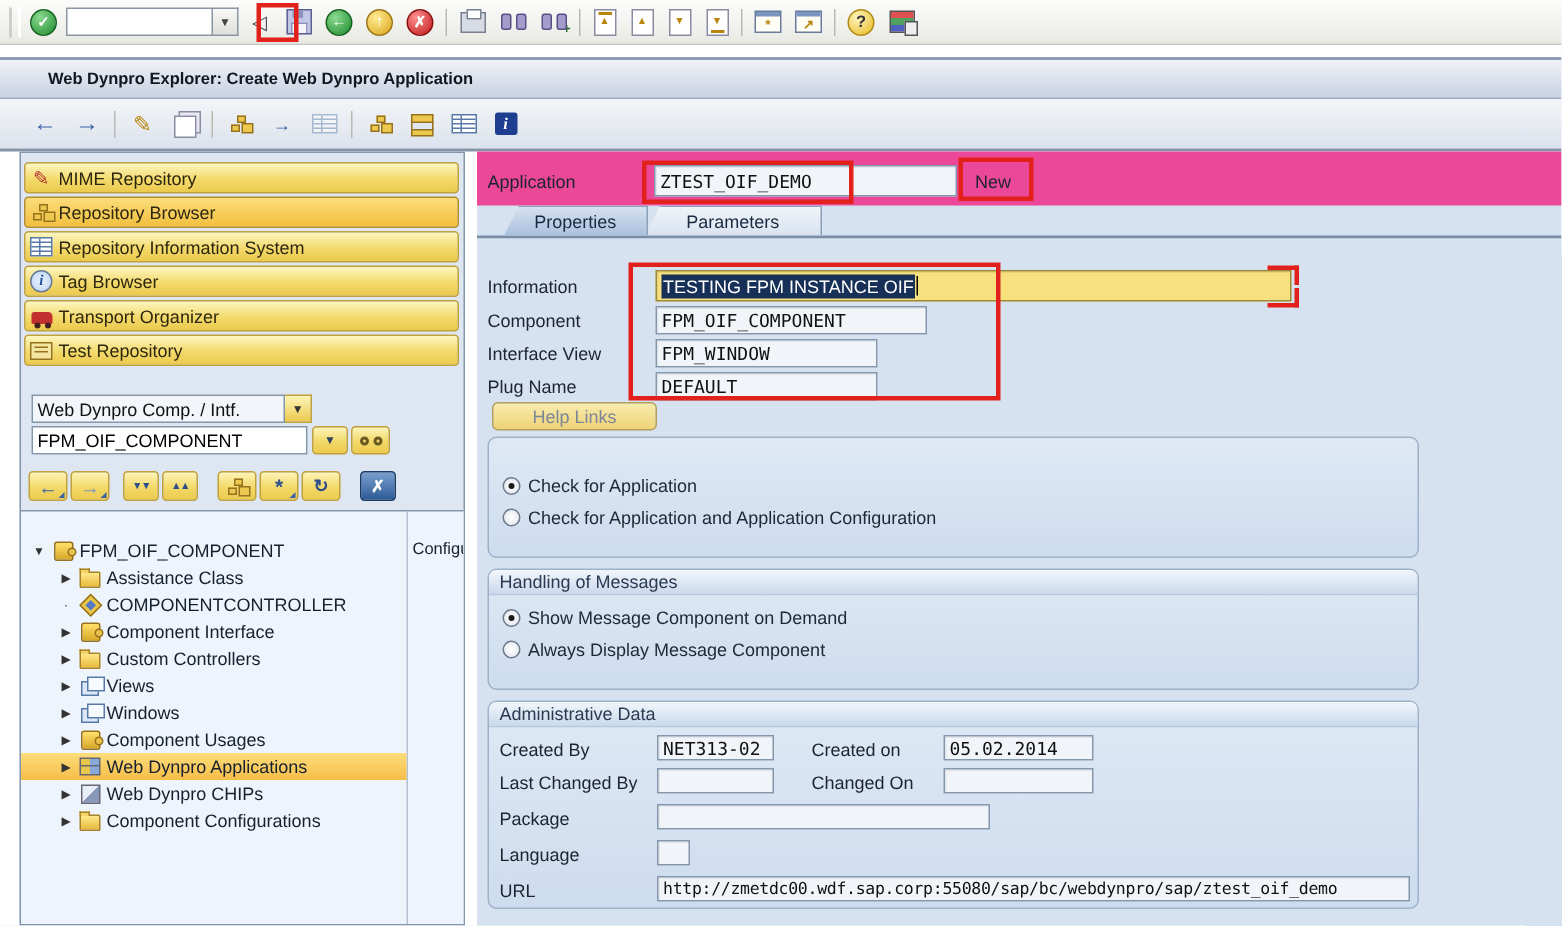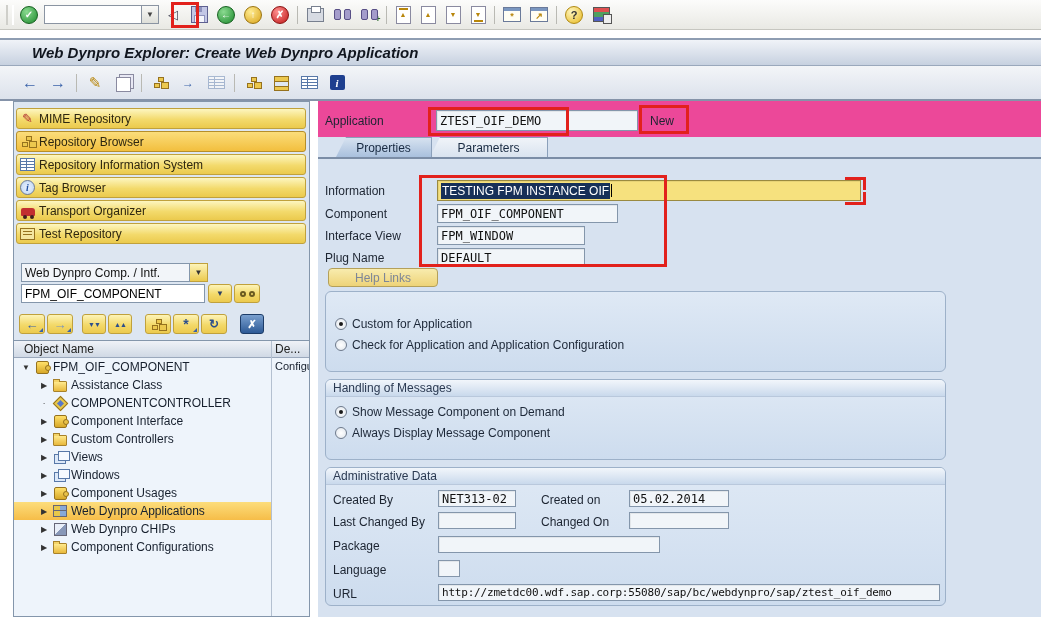--- a/index.html
+++ b/index.html
@@ -31,21 +31,21 @@
   .pageic.bar-bottom::before{content:"";position:absolute;bottom:1px;left:2px;right:2px;height:2px;background:#b8860b;}
   .winic{width:16px;height:13px;background:#fffef4;border:1px solid #6a7a9a;position:relative;display:flex;align-items:center;justify-content:center;font-size:9px;color:#b8860b;font-weight:bold;}
   .winic::before{content:"";position:absolute;top:0;left:0;right:0;height:3px;background:#7a96c0;}
   .winic span{margin-top:3px;}
   .helpc{width:16px;height:16px;border-radius:50%;background:radial-gradient(circle at 35% 30%,#fff6bf,#e7b81e);border:1px solid #b08a12;color:#333;font-weight:bold;font-size:11px;display:flex;align-items:center;justify-content:center;}
   .clayout{width:15px;height:13px;border:1px solid #555;background:linear-gradient(180deg,#e05050 33%,#50a060 33% 66%,#5060c0 66%);position:relative;}
   .clayout::after{content:"";position:absolute;right:-3px;bottom:-3px;width:7px;height:8px;background:#eee;border:1px solid #555;}
   
   .whitegap{position:absolute;left:0;top:30px;width:1041px;height:8px;background:#fff;}
   .titlebar{position:absolute;left:0;top:38px;width:1041px;height:28px;background:linear-gradient(#f0f3f8,#c7d1e0);border-top:2px solid #8e9db2;border-bottom:1px solid #9aa8bc;box-sizing:border-box;display:flex;align-items:center;}
-  .titlebar h1{margin:0 0 0 32px;font-size:15px;font-style:italic;font-weight:bold;color:#11161f;}
+  .titlebar h1{margin:0 0 0 32px;font-size:11px;font-weight:bold;color:#11161f;}
   
   .apptoolbar{position:absolute;left:0;top:66px;width:1041px;height:35px;background:linear-gradient(#f3f5f8,#dce2ec);border-bottom:2px solid #8593a9;box-sizing:border-box;display:flex;align-items:center;gap:4px;padding-left:18px;}
   .blue-arrow{color:#3c64aa;font-size:16px;font-weight:bold;}
   .gold{color:#b8860b;}
   .mini-hier{width:12px;height:11px;position:relative;}
   .mini-hier::before{content:"";position:absolute;top:0;left:4px;width:4px;height:3px;background:#ecc84e;border:1px solid #96721e;}
   .mini-hier::after{content:"";position:absolute;bottom:0;left:0;width:4px;height:3px;background:#ecc84e;border:1px solid #96721e;box-shadow:8px 0 0 0 #ecc84e,8px 0 0 1px #96721e;}
   .stack-ic{width:13px;height:4px;background:#ecc84e;border:1px solid #96721e;box-shadow:0 5px 0 -1px #dfe7f2,0 5px 0 0 #96721e,0 9px 0 -1px #ecc84e,0 9px 0 0 #96721e;margin-bottom:8px;}
   .table-ic{width:15px;height:11px;background:#fff;border:1px solid #5878a8;position:relative;}
   .table-ic::before{content:"";position:absolute;top:2px;left:0;right:0;height:1px;background:#5878a8;box-shadow:0 3px 0 #5878a8,0 6px 0 #5878a8;}
@@ -316,24 +316,20 @@
         <span style="font-size:14px;color:#2c4f8c">*</span>
       </div>
     <div class="sqbtn" style="top:212px;left:187px;width:26px">
         <span style="font-size:12px;color:#2c4f8c">↻</span>
       </div>
     <div class="sqbtn bluebtn" style="top:212px;left:226px;width:24px">
         <span>✗</span>
       </div>
 
     <div class="listbox">
-      <div class="listhdr">
-        <span class="h1">Object Name</span>
-        <span class="h2">De...</span>
-      </div>
       <div class="coldiv"></div>
       <div class="treearea">
         <div class="trow" style="top:0px">
             <span class="twisty">▼</span>
             <span class="ticon">
               <span class="comp"></span>
             </span>
             <span>FPM_OIF_COMPONENT</span>
           </div>
         <div class="tdesc" style="top:2px">Configu</div>
@@ -439,21 +435,21 @@
       <span class="lbl" style="left:7px;top:92px">Plug Name</span>
       <div class="fld" style="left:119px;top:89px;width:148px;height:19px">DEFAULT</div>
 
       <div class="helpbtn" style="left:10px;top:109px;width:110px;height:19px">
           <span>Help Links</span>
         </div>
 
       <div class="groupbox" style="left:7px;top:132px;width:621px;height:81px">
         <div class="radio-row" style="left:9px;top:25px">
             <span class="radio sel"></span>
-            <span>Custom for Application</span>
+            <span>Check for Application</span>
           </div>
         <div class="radio-row" style="left:9px;top:46px">
             <span class="radio"></span>
             <span>Check for Application and Application Configuration</span>
           </div>
       </div>
 
       <div class="groupbox" style="left:7px;top:220px;width:621px;height:81px">
         <div class="gb-title">Handling of Messages</div>
         <div class="radio-row" style="left:9px;top:25px">

